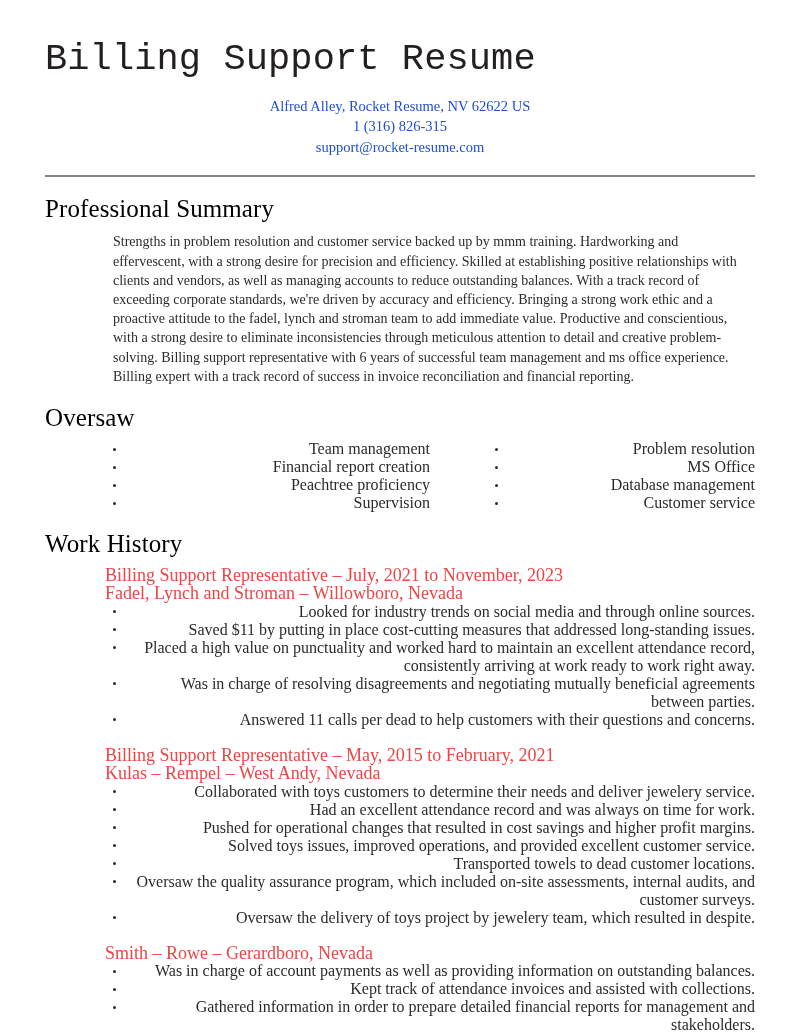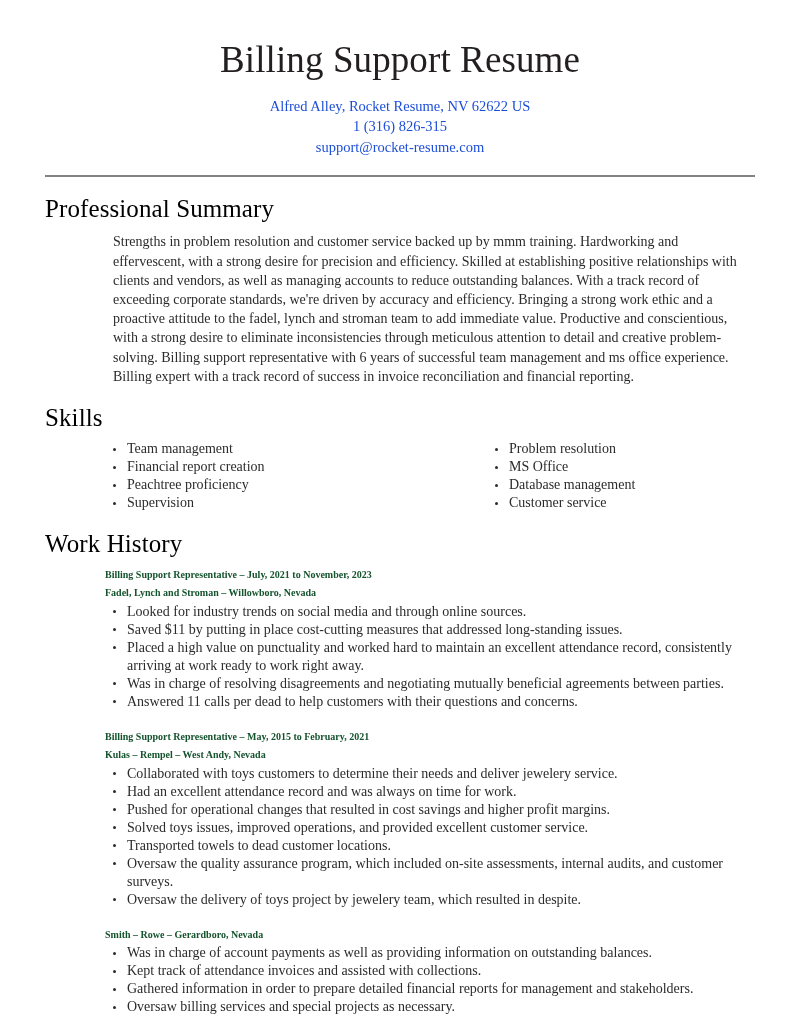--- a/index.html
+++ b/index.html
@@ -19,28 +19,28 @@
     width: 800px;
     height: 1035px;
     position: relative;
     overflow: hidden;
     box-sizing: border-box;
     padding: 0 45px;
   }
 
   
   .resume-title {
-    text-align: center;
     font-size: 37px;
     font-weight: 400;
     letter-spacing: 0.1px;
     color: #231f20;
     margin: 0;
     padding-top: 38px;
     line-height: 1.18;
+    font-family: Liberation Mono, monospace;
   }
   .contact-block {
     text-align: center;
     margin-top: 14px;
   }
   .contact-line {
     font-size: 14.5px;
     line-height: 20.5px;
     color: #1d4ed8;
   }
@@ -91,24 +91,25 @@
     padding-left: 57px;
   }
   ul.bullets {
     list-style: none;
     margin: 0;
     padding: 0;
   }
   ul.bullets > li {
     position: relative;
     padding-left: 22px;
-    font-size: 14px;
+    font-size: 16px;
     line-height: 18px;
     color: #2b2b2b;
     margin-bottom: 0;
+    text-align: right;
   }
   ul.bullets > li::before {
     content: "";
     position: absolute;
     left: 8px;
     top: 7.5px;
     width: 3px;
     height: 3px;
     background: #2b2b2b;
     border-radius: 50%;
@@ -116,24 +117,24 @@
 
   
   .job {
     margin-bottom: 17px;
   }
   .job:last-child {
     margin-bottom: 0;
   }
   .job-title-line,
   .job-company-line {
-    font-size: 10px;
+    font-size: 18px;
     line-height: 18.5px;
-    font-weight: 700;
-    color: #14532d;
+    font-weight: 400;
+    color: #ef4444;
   }
   .job-bullets {
     margin-top: 7px;
   }
   .job-bullets > li {
     padding-left: 22px;
     line-height: 18.2px;
     margin-bottom: 0.5px;
   }
   .job-bullets > li::before {
@@ -156,21 +157,21 @@
   <hr class="header-rule">
 
   <div class="section">
     <h2 class="section-heading">Professional Summary</h2>
     <div class="section-body">
       <p class="summary-text">Strengths in problem resolution and customer service backed up by mmm training. Hardworking and effervescent, with a strong desire for precision and efficiency. Skilled at establishing positive relationships with clients and vendors, as well as managing accounts to reduce outstanding balances. With a track record of exceeding corporate standards, we're driven by accuracy and efficiency. Bringing a strong work ethic and a proactive attitude to the fadel, lynch and stroman team to add immediate value. Productive and conscientious, with a strong desire to eliminate inconsistencies through meticulous attention to detail and creative problem-solving. Billing support representative with 6 years of successful team management and ms office experience. Billing expert with a track record of success in invoice reconciliation and financial reporting.</p>
     </div>
   </div>
 
   <div class="section">
-    <h2 class="section-heading">Skills</h2>
+    <h2 class="section-heading">Oversaw</h2>
     <div class="skills-columns">
       <div class="skills-col">
         <ul class="bullets">
           <li>Team management</li>
           <li>Financial report creation</li>
           <li>Peachtree proficiency</li>
           <li>Supervision</li>
         </ul>
       </div>
       <div class="skills-col">

